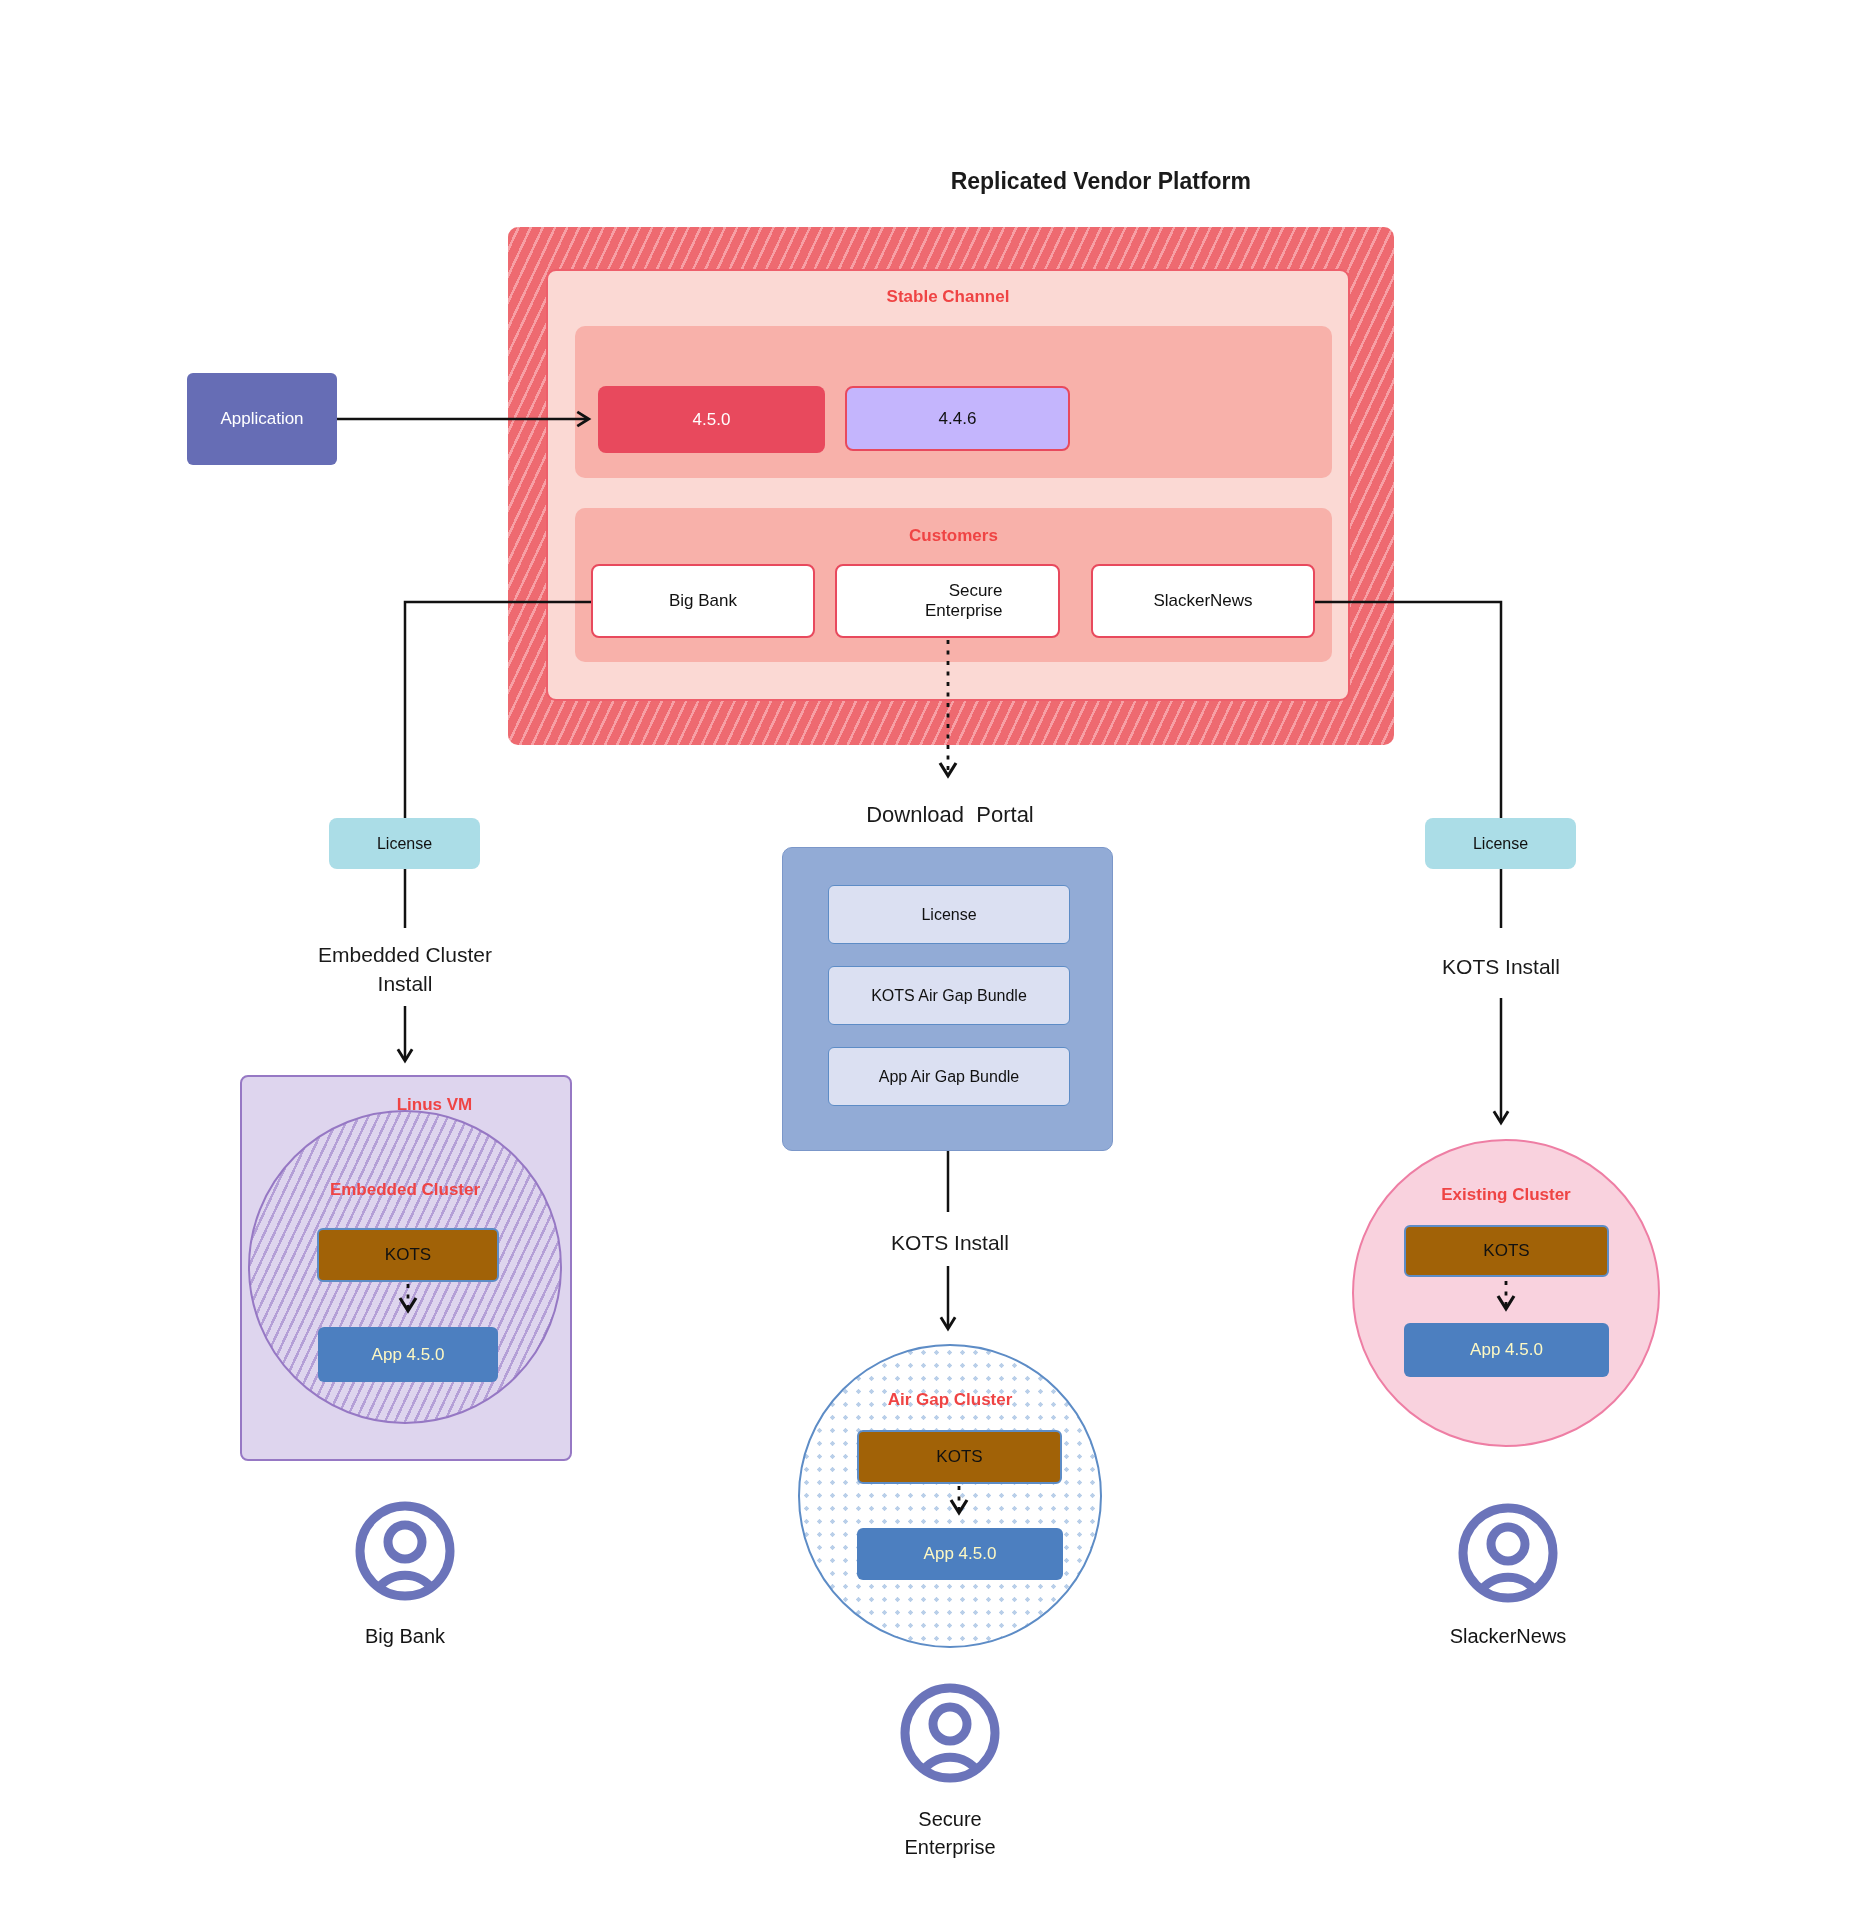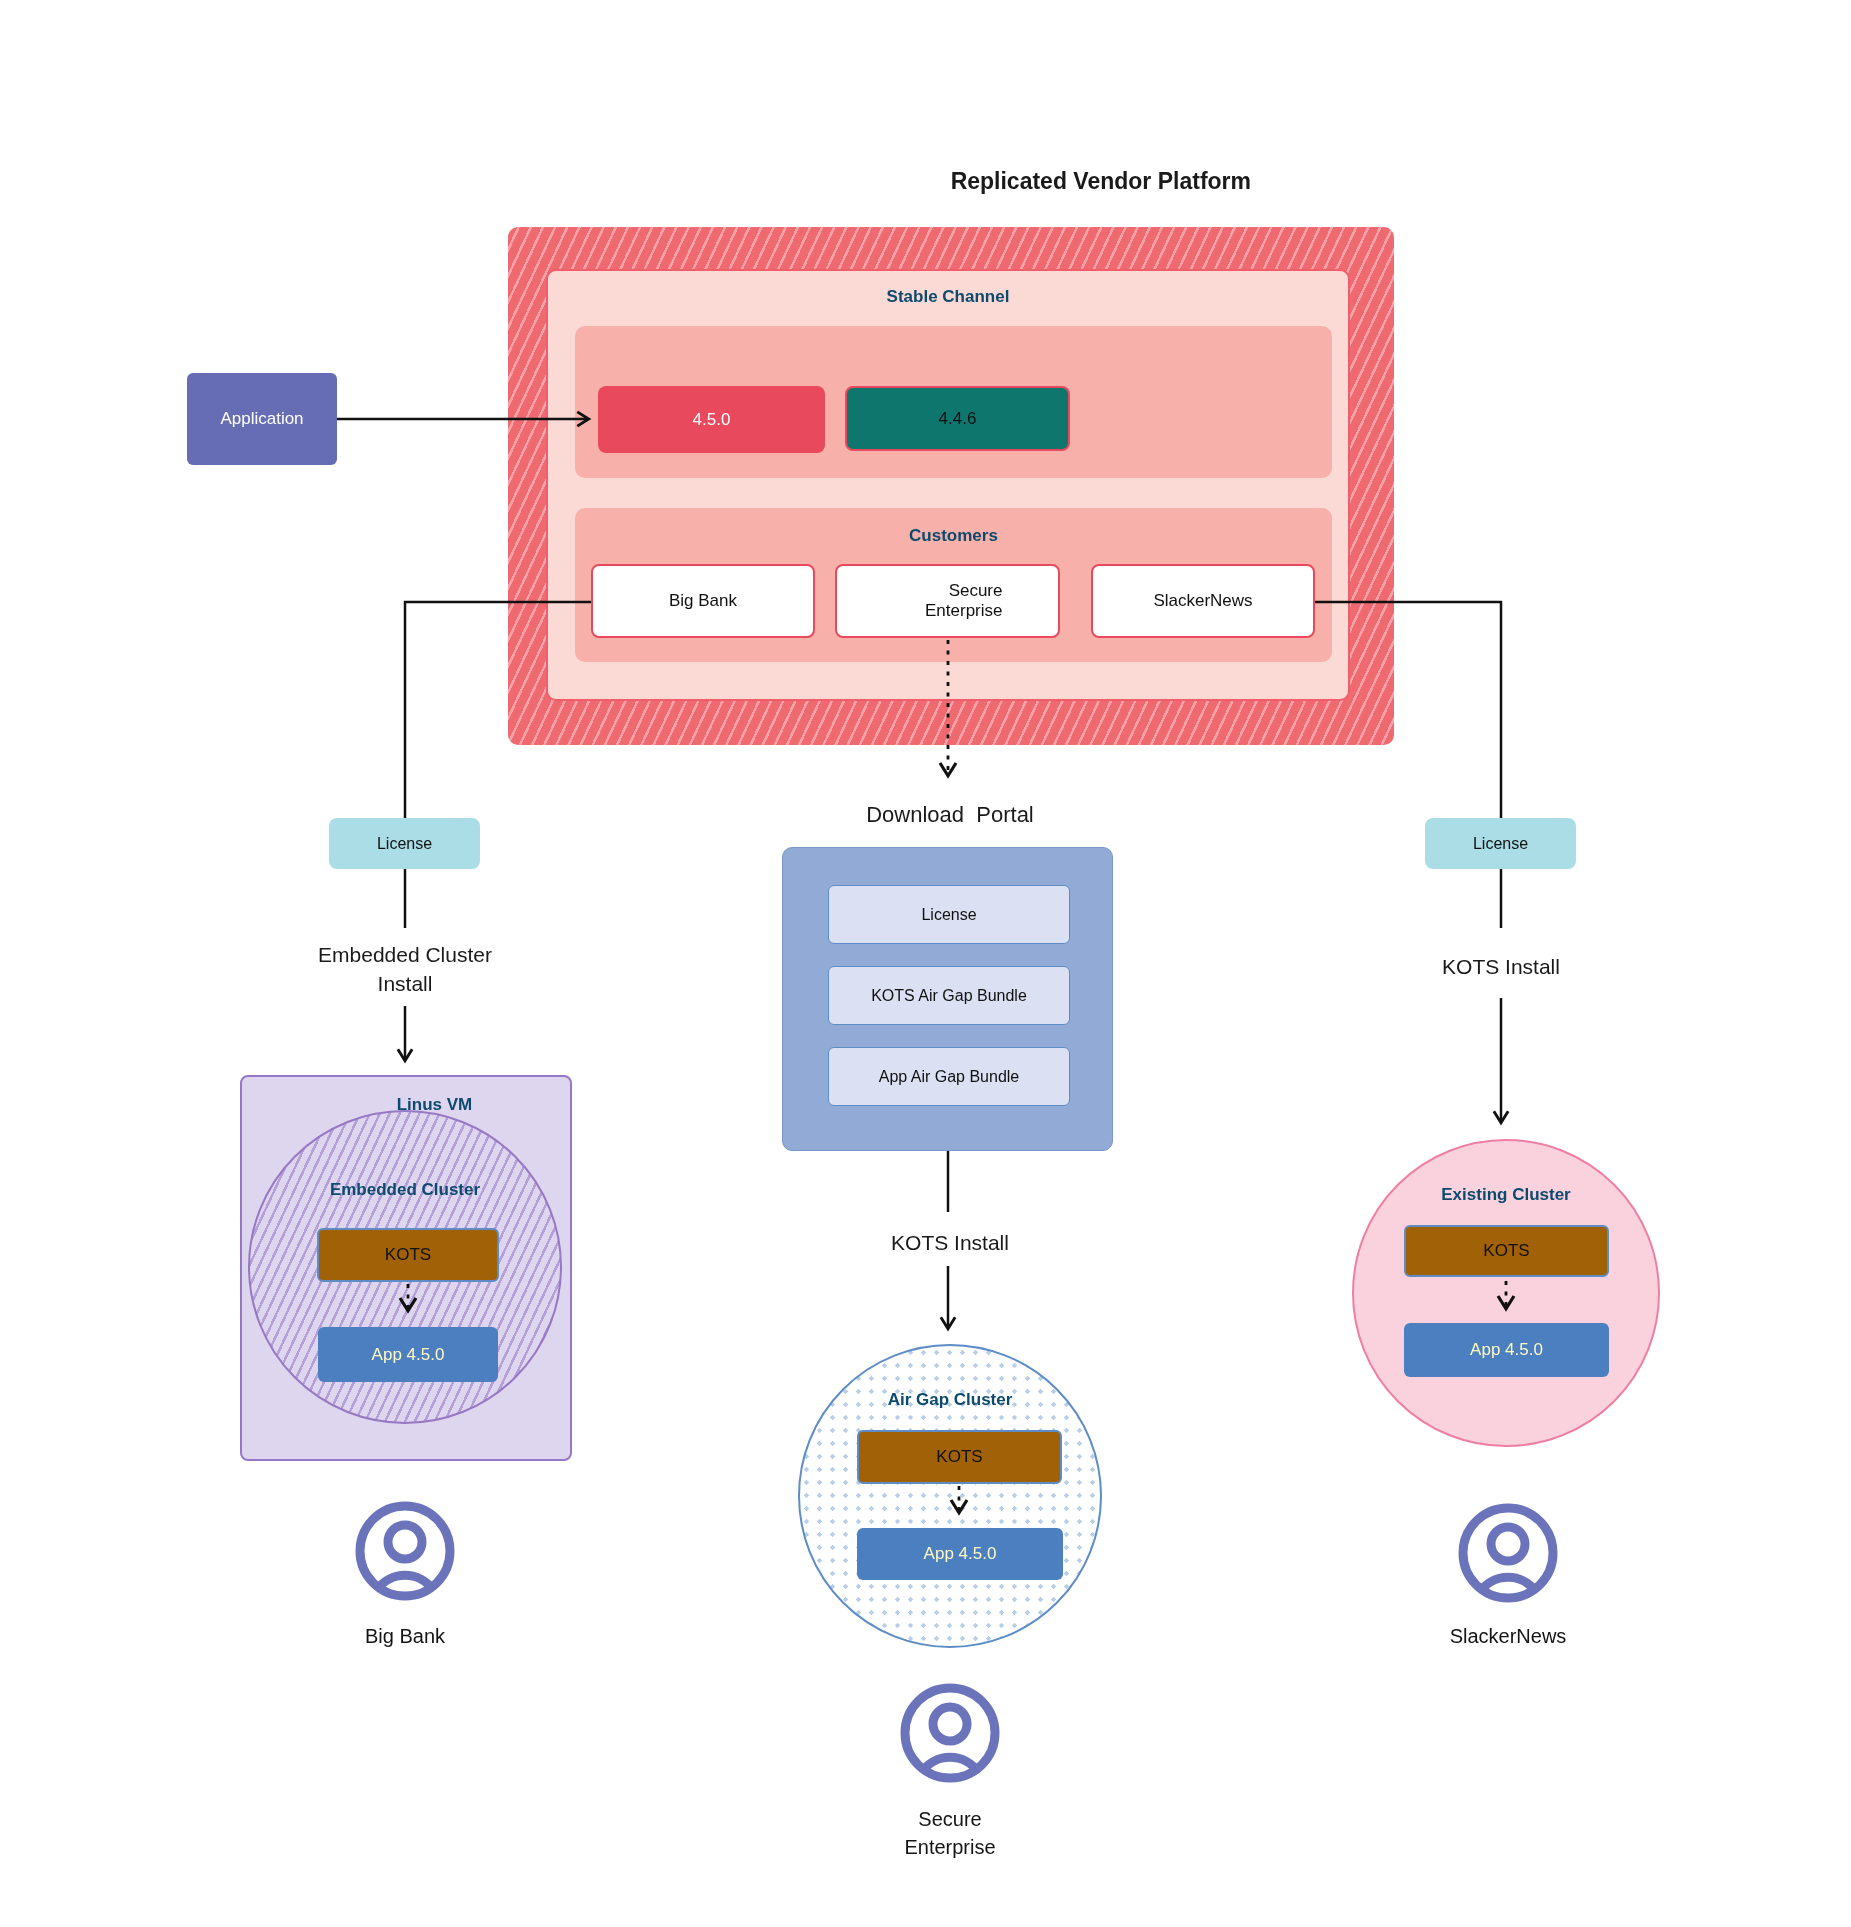--- a/index.html
+++ b/index.html
@@ -19,34 +19,34 @@
   }
   
   .platform{
     left:508px;top:227px;width:886px;height:518px;border-radius:10px;
     background:repeating-linear-gradient(115deg,#ee6a70 0px,#ee6a70 8.5px,#f7a0a5 8.5px,#f7a0a5 11px);
   }
   .stable{
     left:546px;top:269px;width:804px;height:432px;
     background:#fbd9d4;border:2px solid #ee5f6b;border-radius:10px;box-sizing:border-box;
   }
-  .section-label{font-size:17px;font-weight:600;text-align:center;color:#0c4a6e;}
+  .section-label{font-size:17px;font-weight:600;text-align:center;color:#ef4444;}
   .stable-label{left:546px;top:287px;width:804px;}
   .pink-section{background:#f8b1aa;border-radius:10px;}
   .sec-release{left:575px;top:326px;width:757px;height:152px;}
   .release-label{left:575px;top:344px;width:757px;}
   .sec-customers{left:575px;top:508px;width:757px;height:154px;}
   .customers-label{left:575px;top:526px;width:757px;}
   .rel-current{
     left:598px;top:386px;width:227px;height:67px;
     background:#e8495d;color:#ffffff;border-radius:8px;font-size:17px;font-weight:500;
   }
   .rel-old{
     left:845px;top:386px;width:225px;height:65px;
-    background:#0f766e;border:2px solid #e8495d;border-radius:8px;box-sizing:border-box;
+    background:#c4b5fd;border:2px solid #e8495d;border-radius:8px;box-sizing:border-box;
     font-size:17px;font-weight:500;
   }
   .cust-box{
     background:#ffffff;border:2px solid #e8495d;border-radius:8px;box-sizing:border-box;
     font-size:17px;font-weight:500;
   }
   .cust-1{left:591px;top:564px;width:224px;height:74px;}
   .cust-2{left:835px;top:564px;width:225px;height:74px;}
   .cust-3{left:1091px;top:564px;width:224px;height:74px;}
   .wrap-narrow{max-width:110px;}

